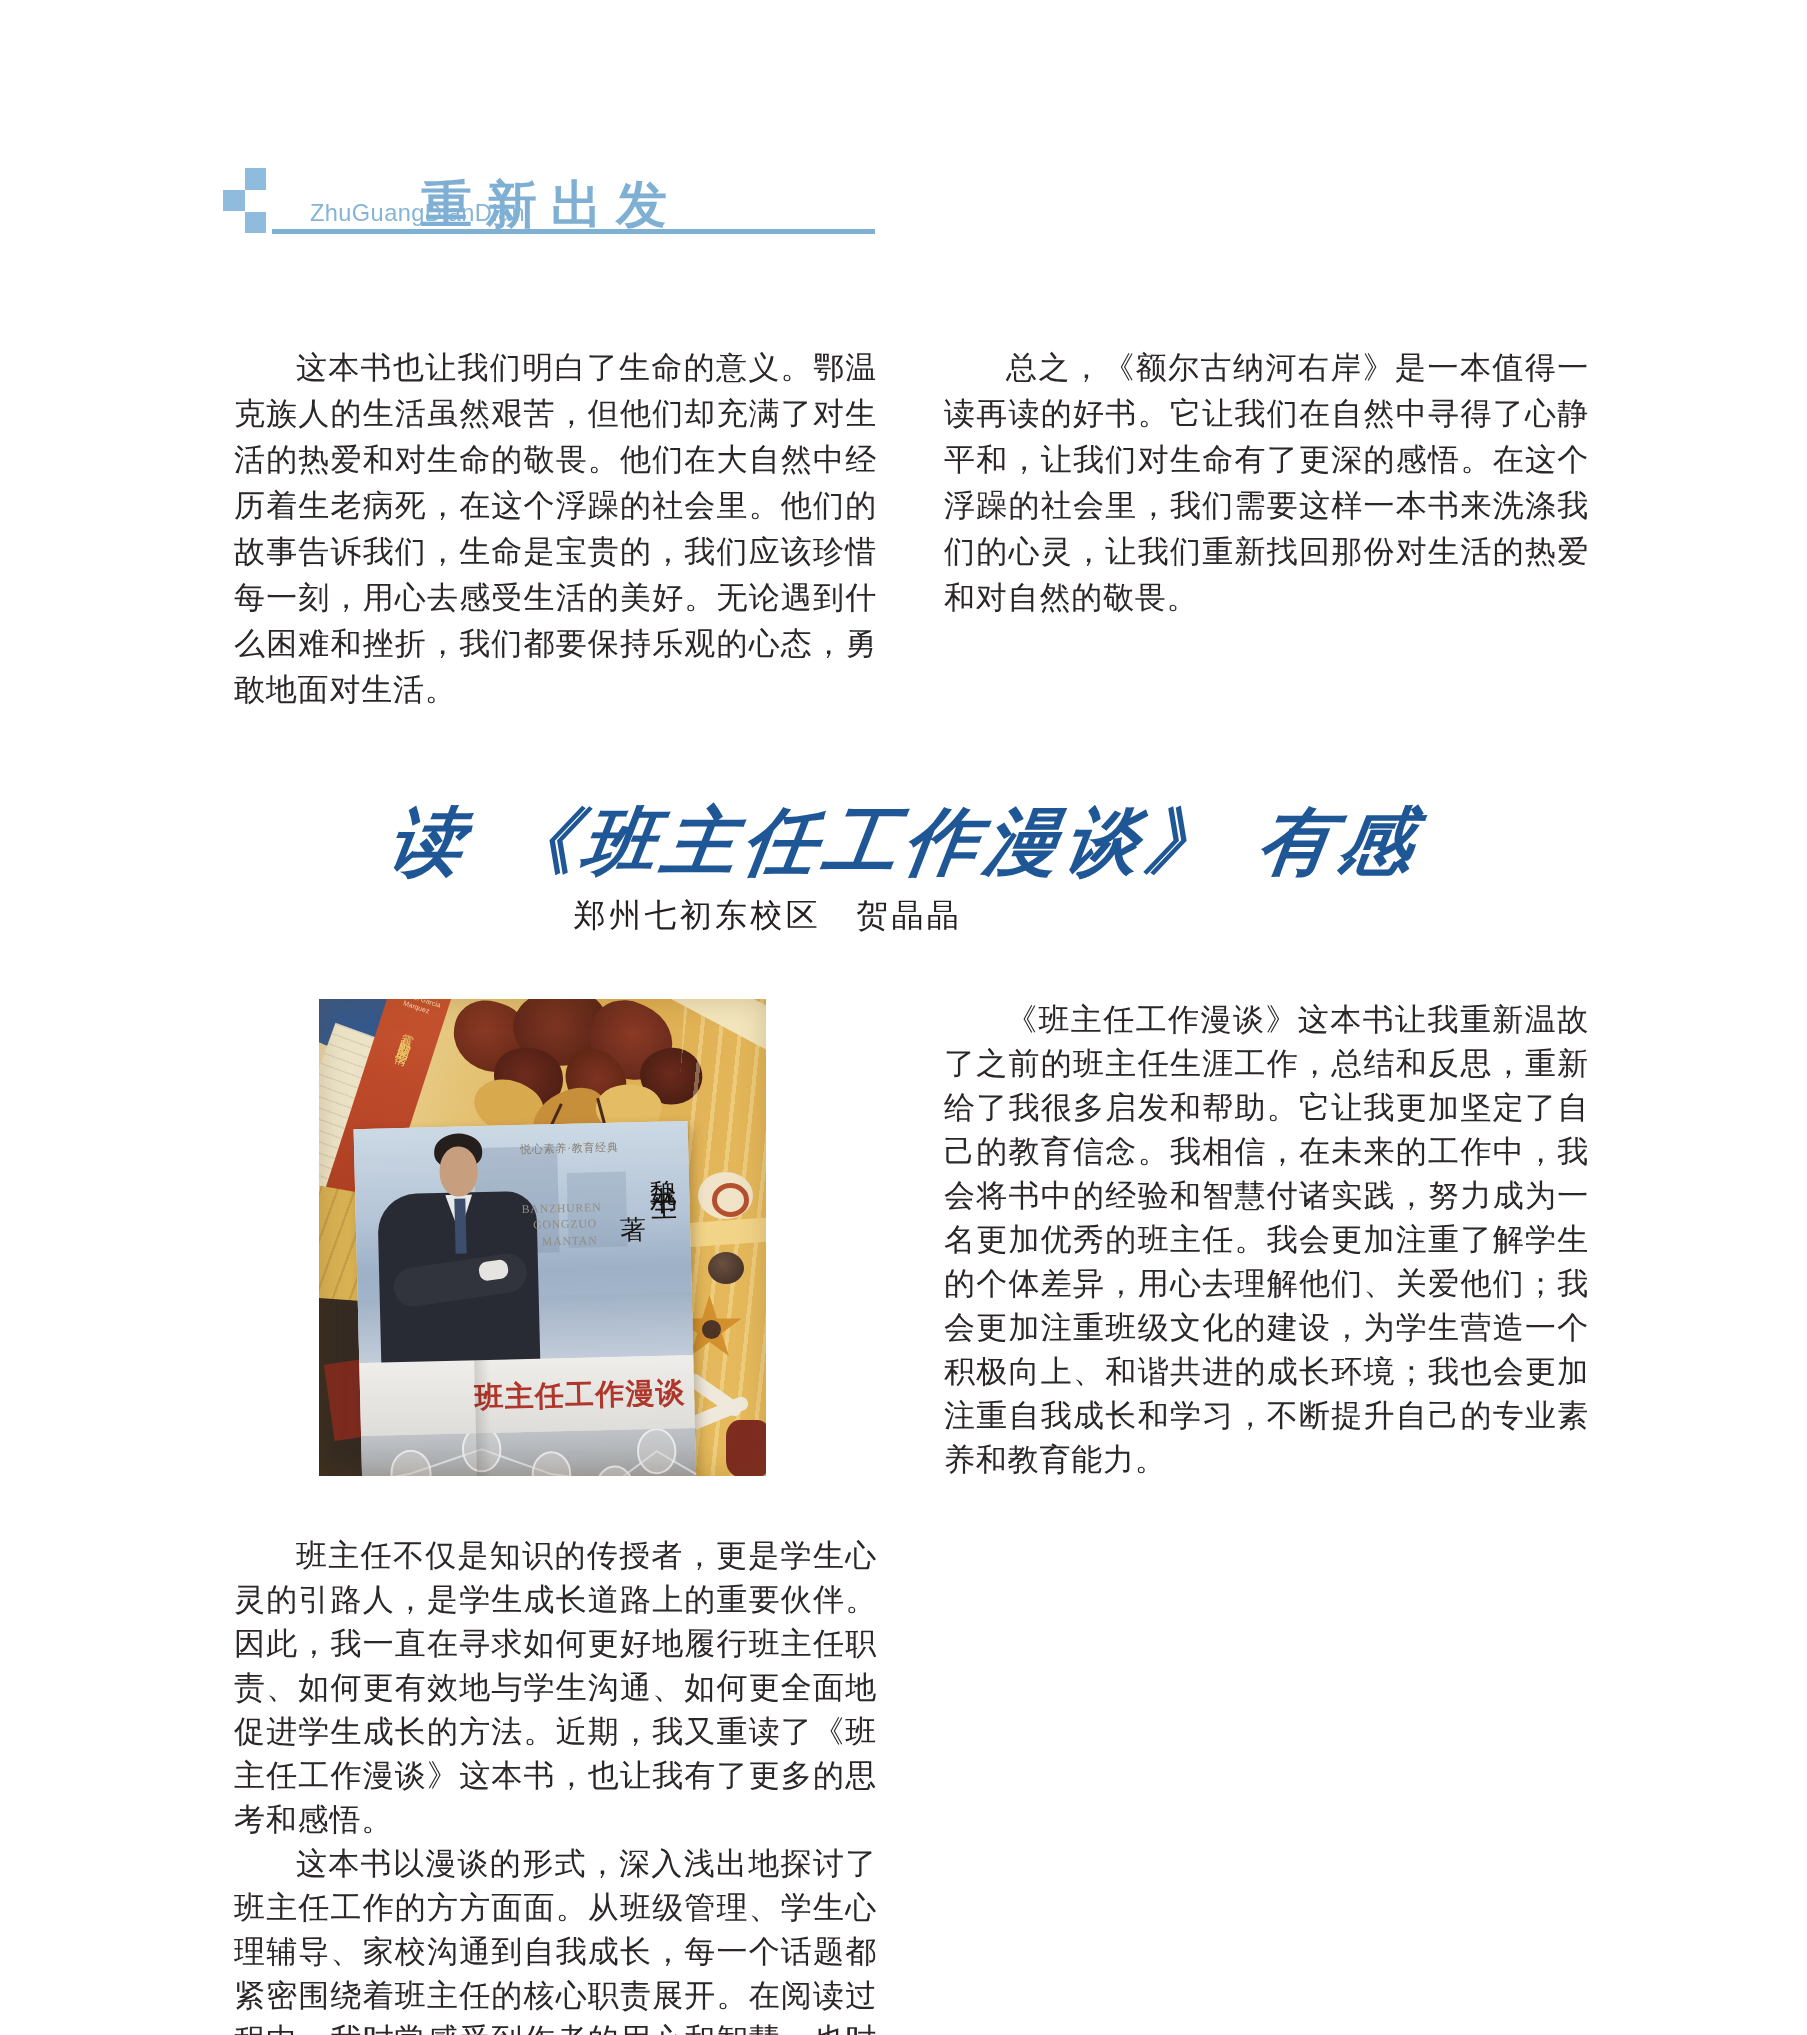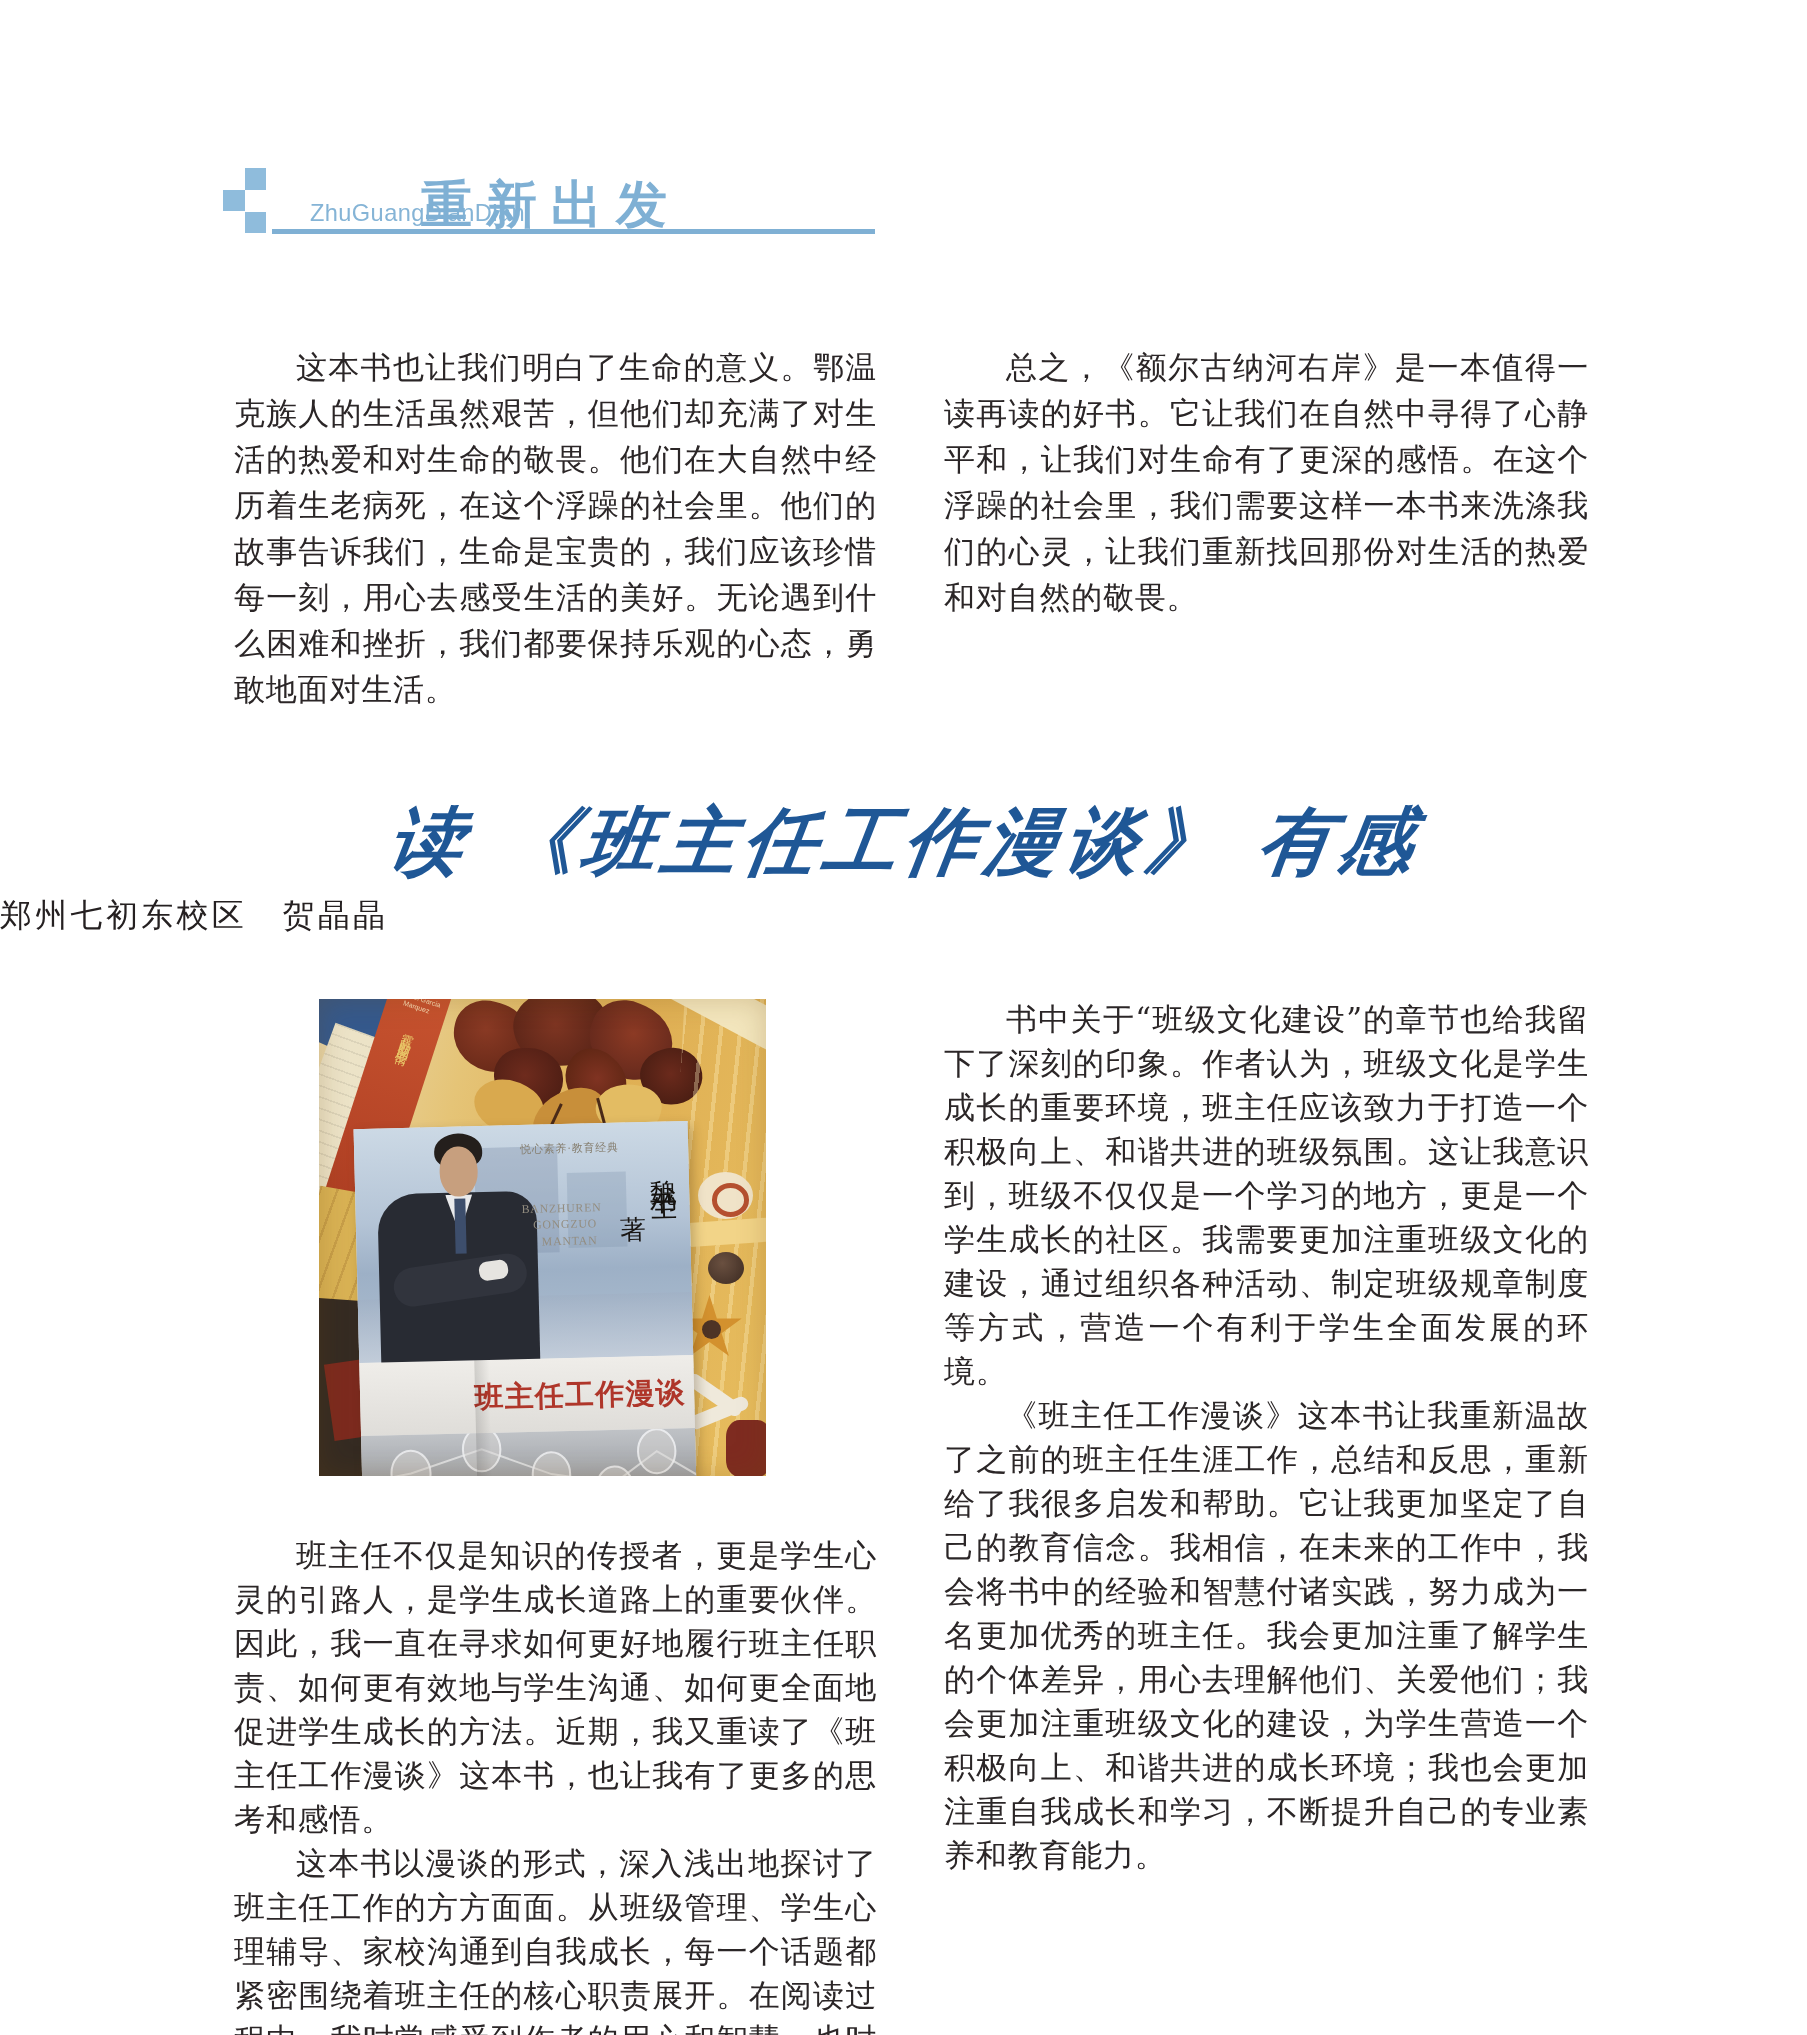--- a/index.html
+++ b/index.html
@@ -19,21 +19,21 @@
        text-align:justify;}
   .col p{margin:0;text-indent:2em;}
   .col p.noindent{text-indent:0;}
   #intro-left{left:234px;top:344px;width:643px;}
   #intro-right{left:944px;top:344px;width:645px;}
 
   
   .art-title{position:absolute;left:0;top:793px;width:1808px;text-align:center;
       font-size:74px;font-weight:bold;color:#1f5796;letter-spacing:6.5px;}
   .art-title span{display:inline-block;transform:skewX(-8deg);font-style:italic;}
-  .byline{position:absolute;left:0;top:894px;width:1536px;text-align:left;
+  .byline{position:absolute;left:0;top:894px;width:1536px;text-align:center;
       font-size:32px;color:#252021;letter-spacing:3.3px;}
 
   
   #body-left{left:234px;top:1533px;width:643px;line-height:44px;}
   #body-right{left:944px;top:997px;width:645px;line-height:44px;}
 
   
   .photo{position:absolute;left:319px;top:999px;width:447px;height:477px;overflow:hidden;
       background:linear-gradient(105deg,#ead9ae 0%,#e5c477 28%,#dfaf54 56%,#e7bd5e 100%);}
   .ph-vign{position:absolute;left:0;top:0;right:0;bottom:0;box-shadow:inset 0 0 28.5px rgba(110,70,15,.25);}
@@ -207,16 +207,15 @@
   </div>
   <div class="ph-vign"></div>
 </div>
 
 <div id="body-left" class="col">
   <p>班主任不仅是知识的传授者，更是学生心灵的引路人，是学生成长道路上的重要伙伴。因此，我一直在寻求如何更好地履行班主任职责、如何更有效地与学生沟通、如何更全面地促进学生成长的方法。近期，我又重读了《班主任工作漫谈》这本书，也让我有了更多的思考和感悟。</p>
   <p>这本书以漫谈的形式，深入浅出地探讨了班主任工作的方方面面。从班级管理、学生心理辅导、家校沟通到自我成长，每一个话题都紧密围绕着班主任的核心职责展开。在阅读过程中，我时常感受到作者的用心和智慧，也时常停下来反思自己的班主任工作实践。</p>
 
 </div>
 <div id="body-right" class="col">
-  <p>书中关于“班级文化建设”的章节也给我留下了深刻的印象。作者认为，班级文化是学生成长的重要环境，班主任应该致力于打造一个积极向上、和谐共进的班级氛围。这让我意识到，班级不仅仅是一个学习的地方，更是一个学生成长的社区。我需要更加注重班级文化的建设，通过组织各种活动、制定班级规章制度等方式，营造一个有利于学生全面发展的环境。</p>
   <p>《班主任工作漫谈》这本书让我重新温故了之前的班主任生涯工作，总结和反思，重新给了我很多启发和帮助。它让我更加坚定了自己的教育信念。我相信，在未来的工作中，我会将书中的经验和智慧付诸实践，努力成为一名更加优秀的班主任。我会更加注重了解学生的个体差异，用心去理解他们、关爱他们；我会更加注重班级文化的建设，为学生营造一个积极向上、和谐共进的成长环境；我也会更加注重自我成长和学习，不断提升自己的专业素养和教育能力。</p>
 </div>
 
 
 </body></html>

